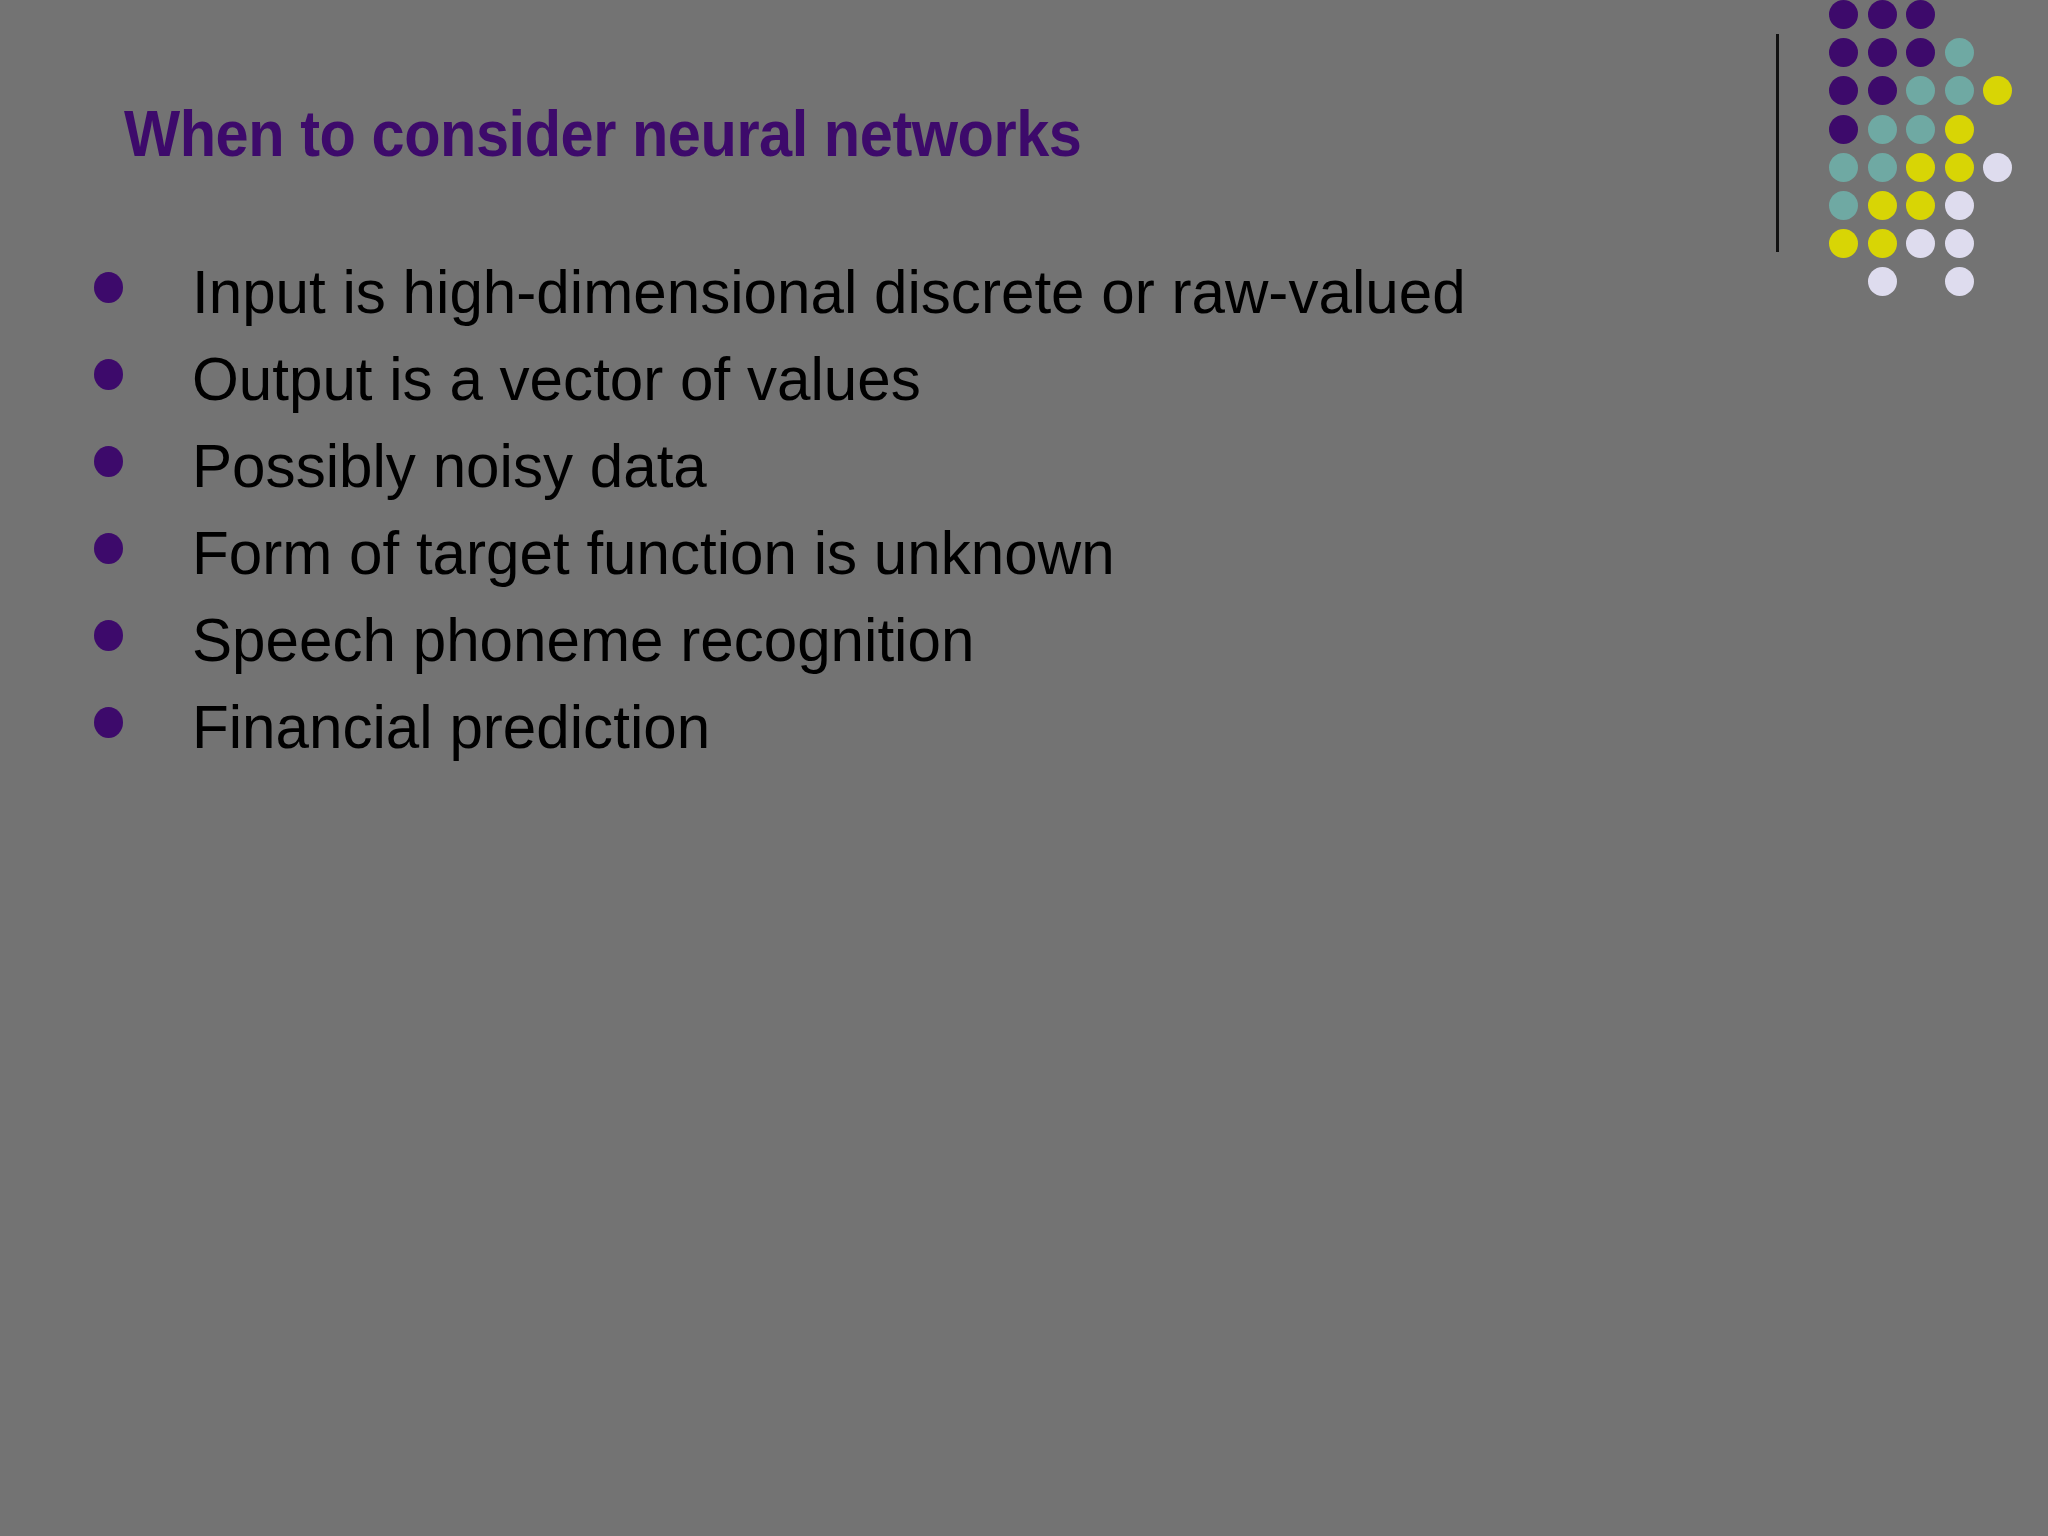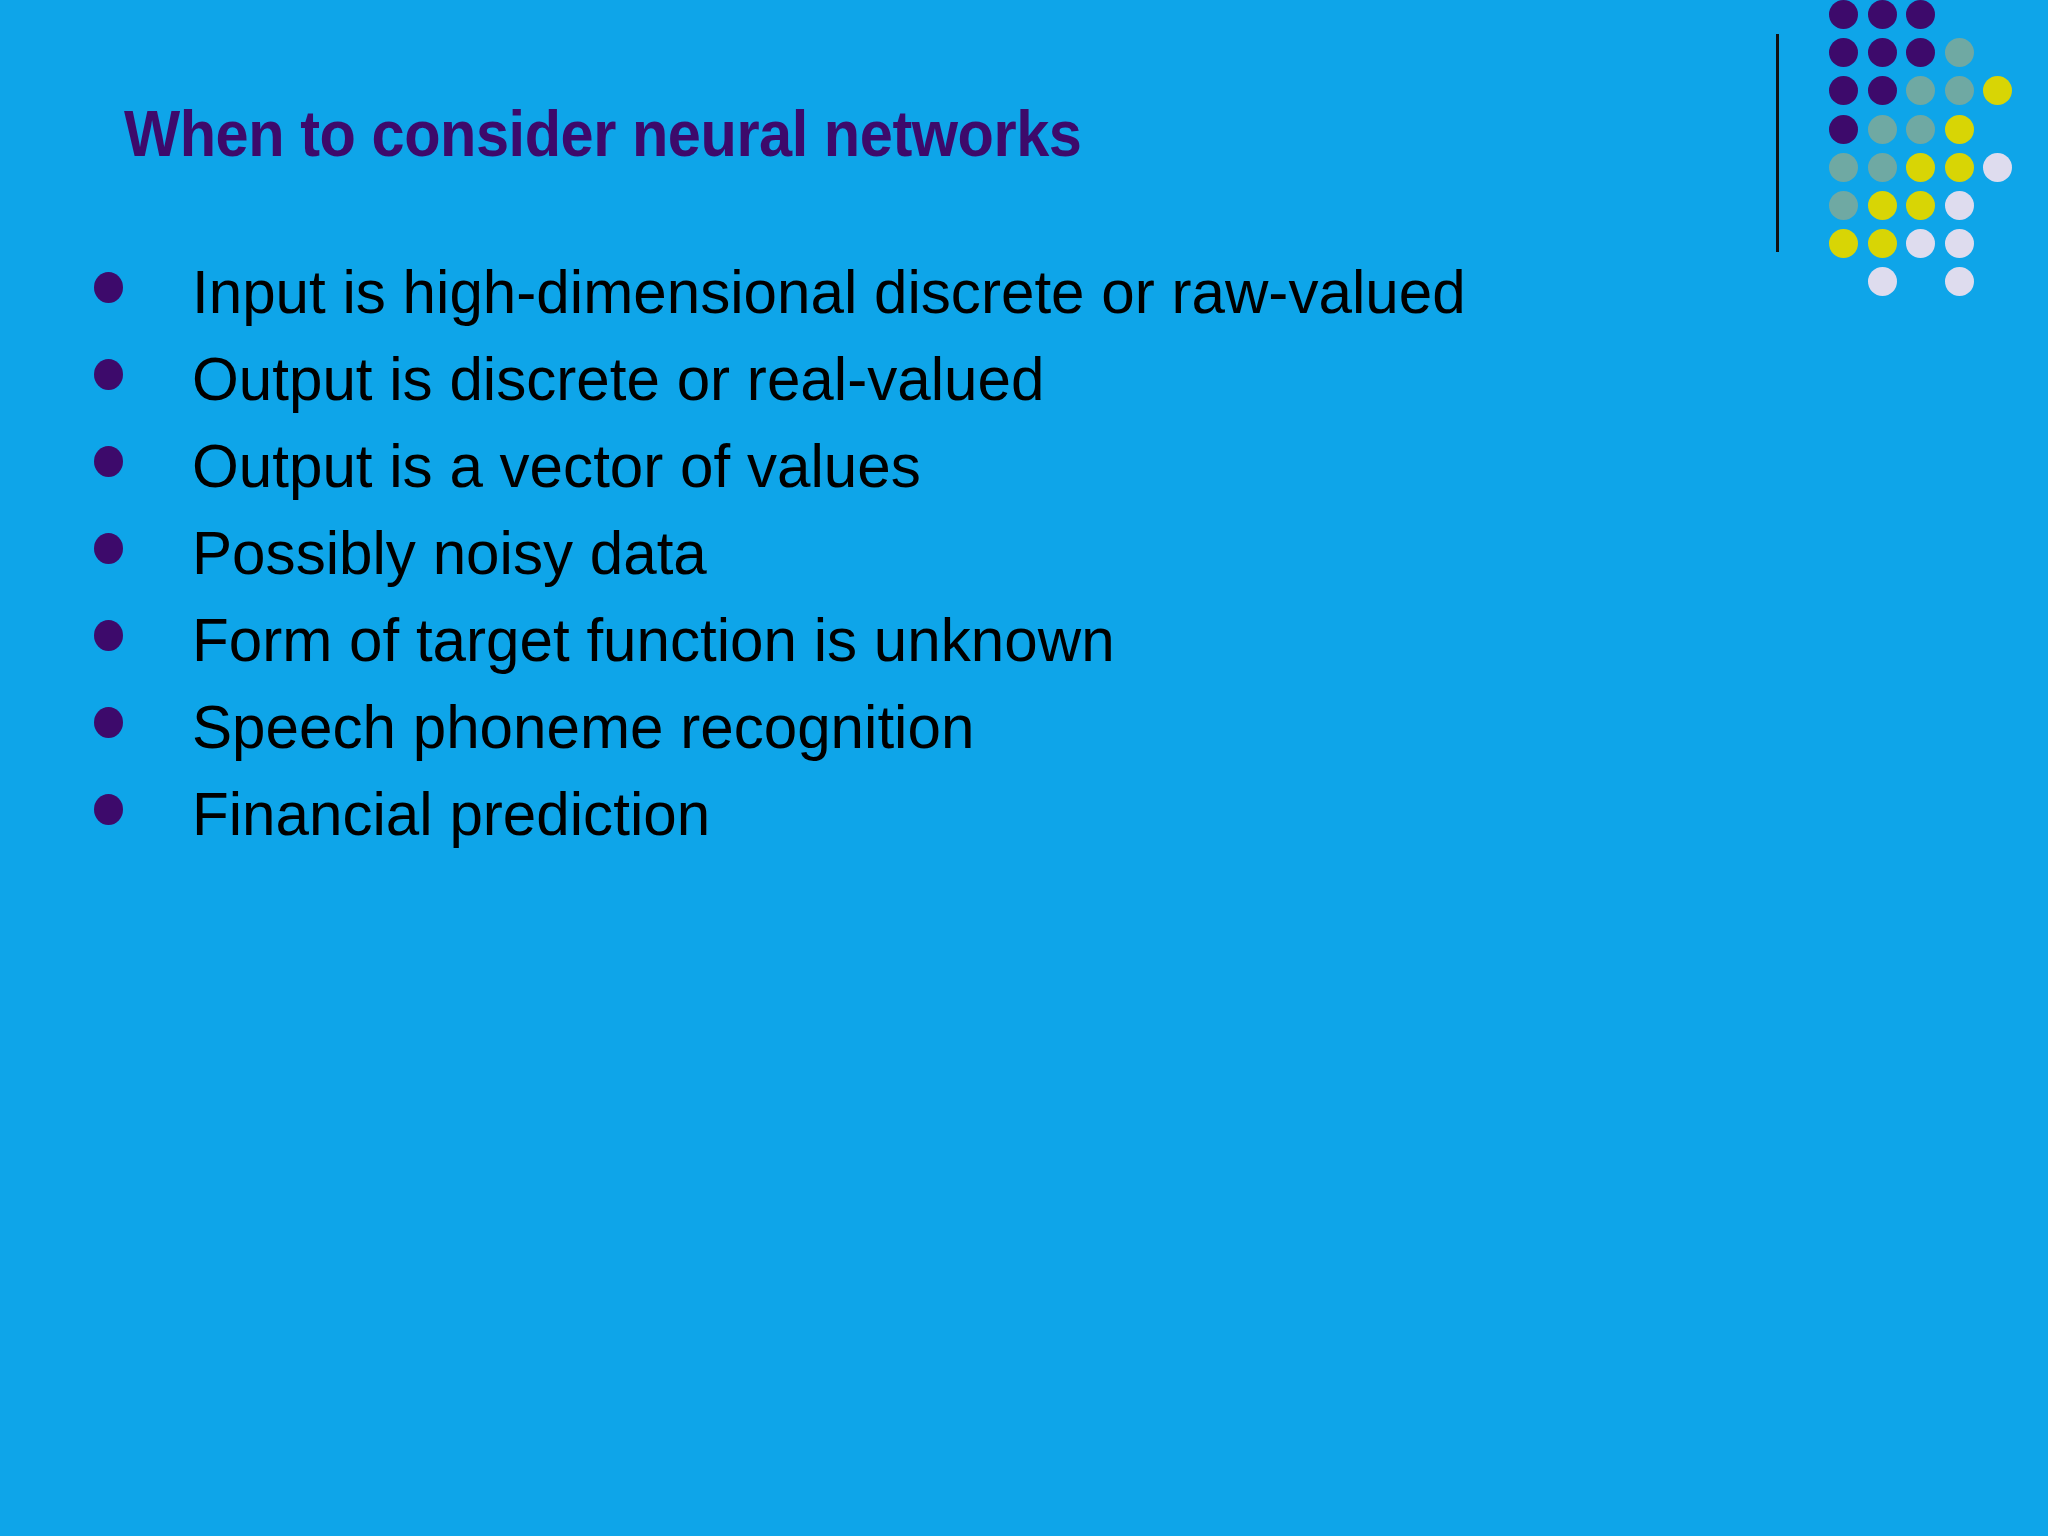--- a/index.html
+++ b/index.html
@@ -11,21 +11,21 @@
     height: 1536px;
     background: #ffffff;
     font-family: "Liberation Sans", "DejaVu Sans", sans-serif;
     overflow: hidden;
     position: relative;
   }
 
   .slide {
     position: absolute;
     inset: 0;
-    background: #0ea5e9;
+    background: #737373;
   }
 
   
   .slide-title {
     position: absolute;
     left: 124px;
     top: 58px;
     width: 1600px;
     color: #3D0A6B;
     font-family: "Liberation Sans Narrow", "Liberation Sans", sans-serif;
@@ -118,24 +118,20 @@
 
   <h1 class="slide-title">When to consider neural networks</h1>
 
   <div class="body-list">
       <div class="line">
         <span class="bullet"></span>
         <span class="txt">Input is high-dimensional discrete or raw-valued</span>
       </div>
       <div class="line">
         <span class="bullet"></span>
-        <span class="txt">Output is discrete or real-valued</span>
-      </div>
-      <div class="line">
-        <span class="bullet"></span>
         <span class="txt">Output is a vector of values</span>
       </div>
       <div class="line">
         <span class="bullet"></span>
         <span class="txt">Possibly noisy data</span>
       </div>
       <div class="line">
         <span class="bullet"></span>
         <span class="txt">Form of target function is unknown</span>
       </div>

